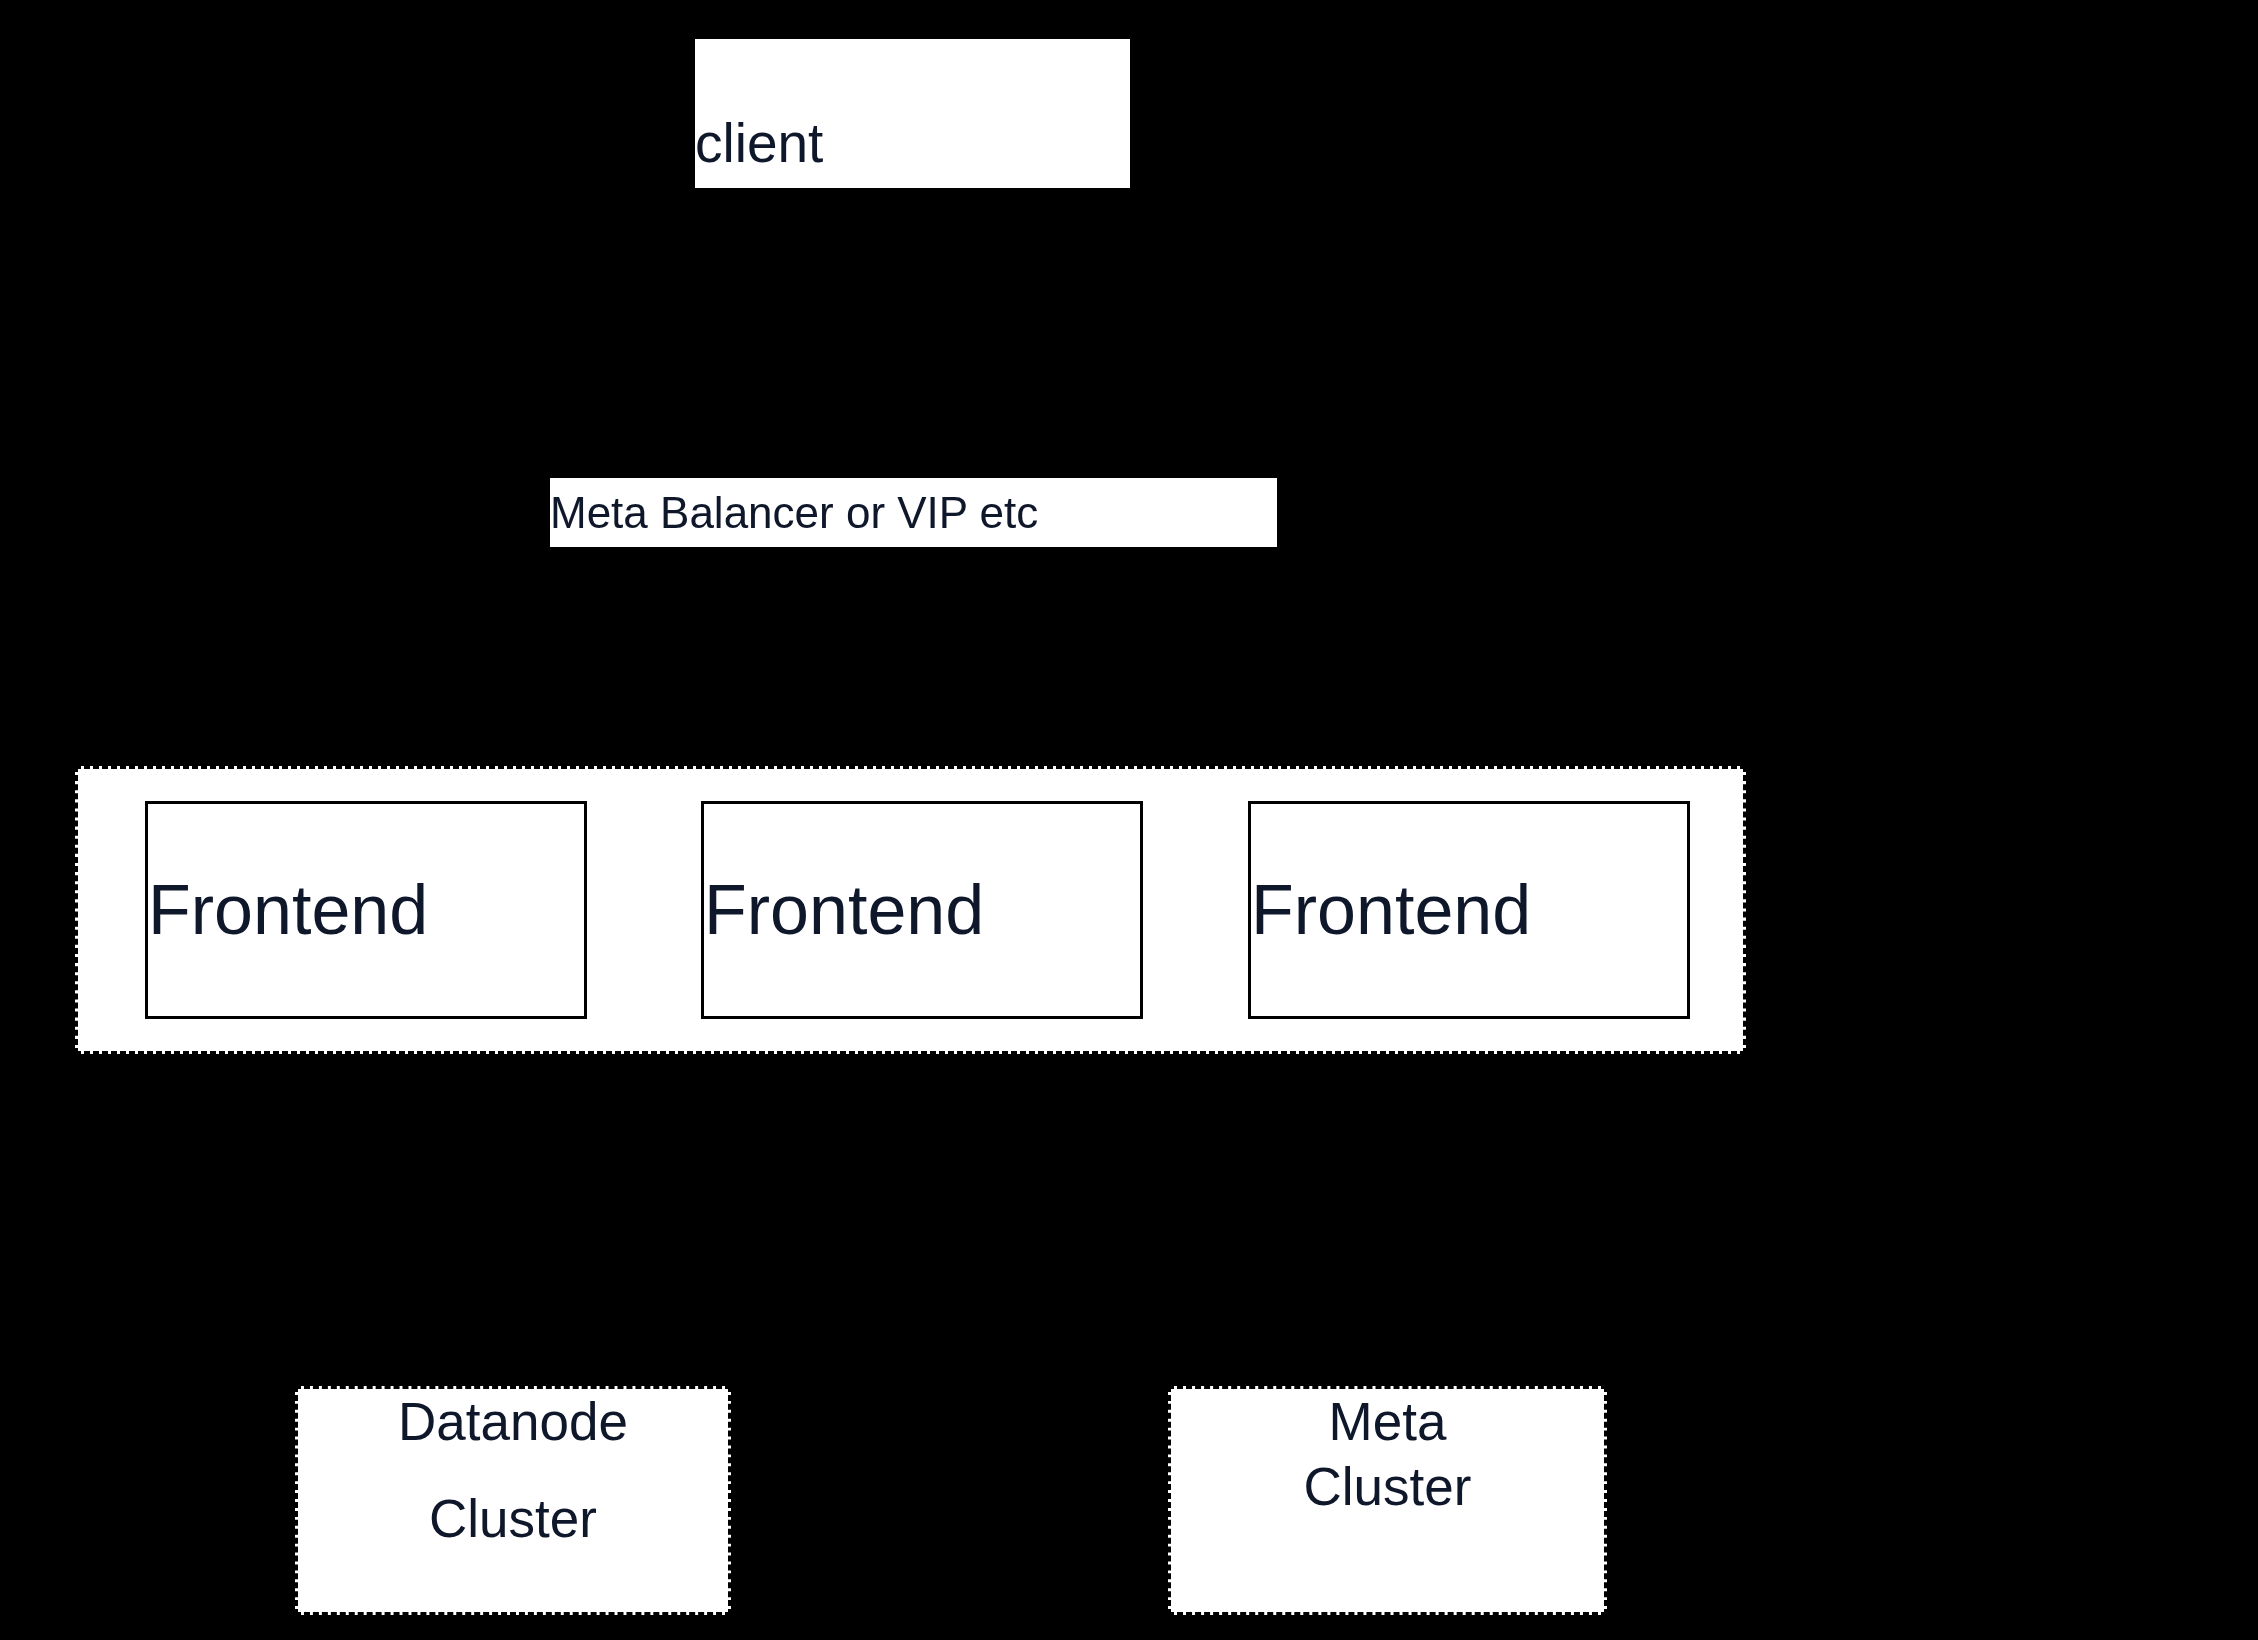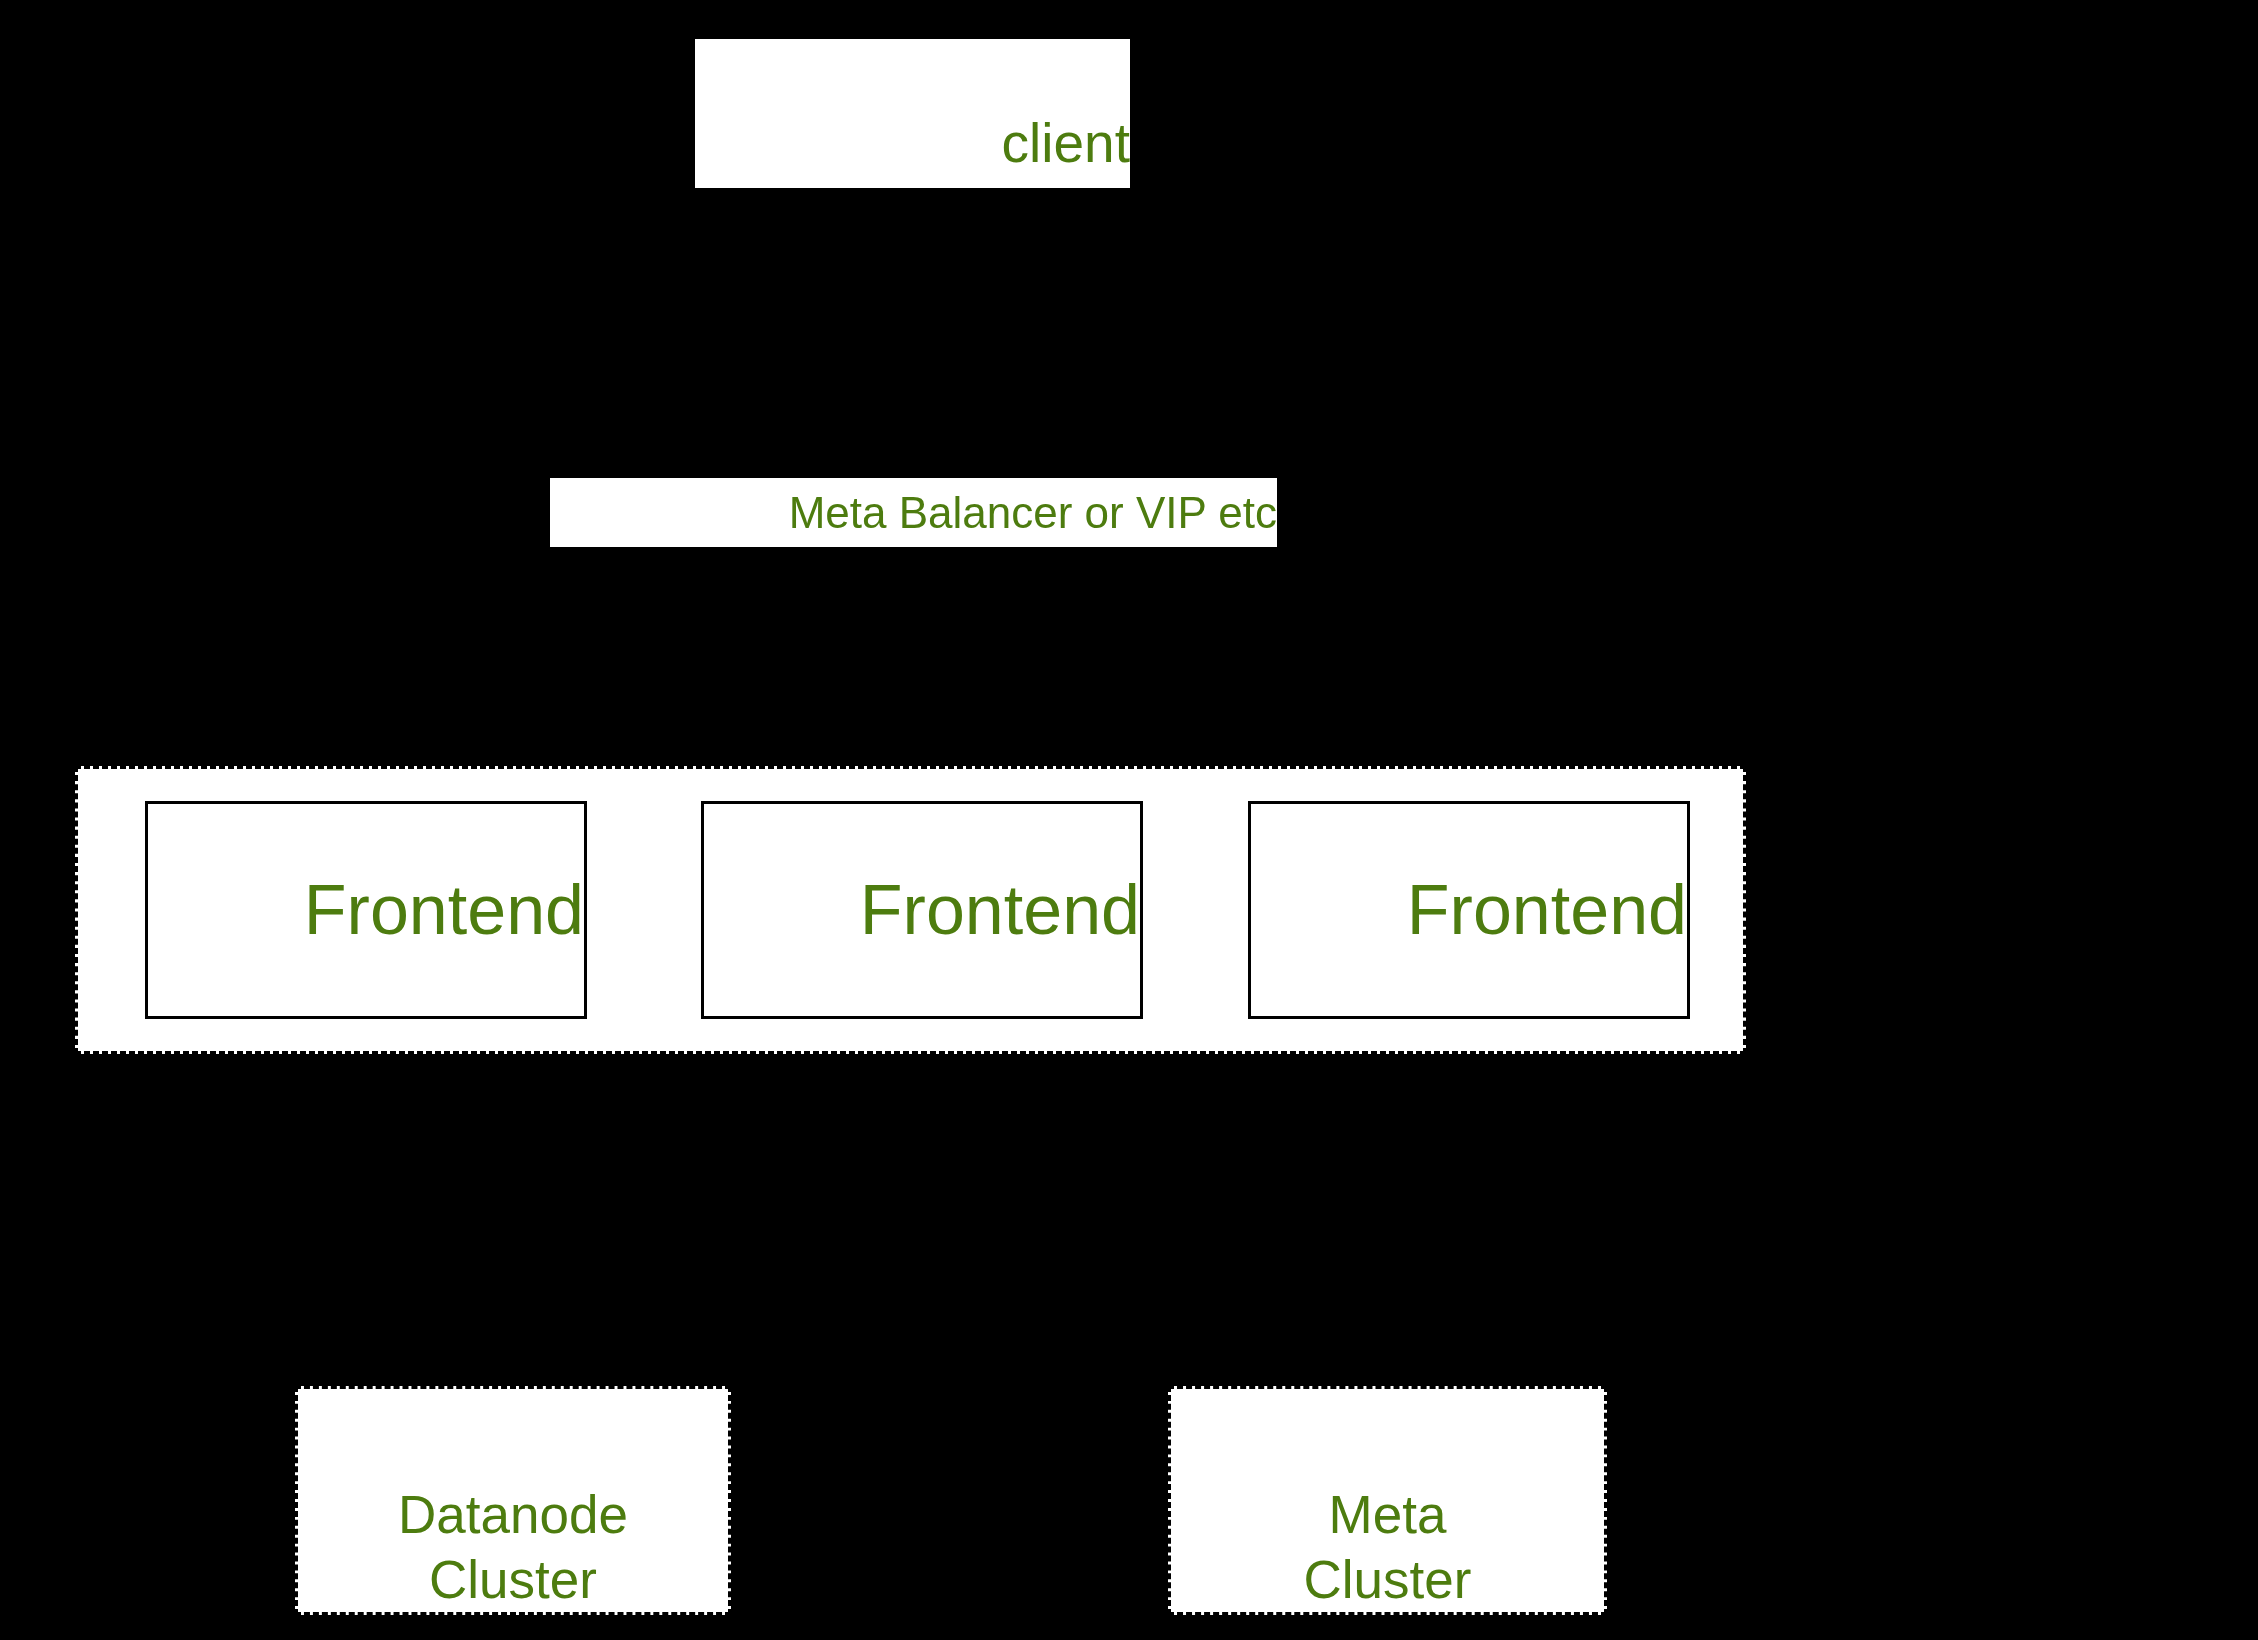--- a/index.html
+++ b/index.html
@@ -15,23 +15,23 @@
     font-family: "Liberation Sans", sans-serif;
     color: #000000;
     overflow: hidden;
   }
   .node {
     position: absolute;
     background: #ffffff;
     box-sizing: border-box;
     display: flex;
     align-items: center;
-    justify-content: flex-end;
+    justify-content: flex-start;
     text-align: center;
-    color: #4d7c0f;
+    color: #0f172a;
   }
   .node-client {
     left: 695px;
     top: 39px;
     width: 435px;
     height: 149px;
     padding-top: 58px;   
     font-size: 55px;
   }
   .node-lb {
@@ -66,20 +66,21 @@
     top: 1386px;
     height: 229px;
     border: 3.6px dashed #000000;
     font-size: 53px;
     line-height: 65px;
     flex-direction: column;
   }
   .node-datanode {
     left: 295px;
     width: 436px;
+    gap: 32px;
   }
   .node-meta {
     left: 1168px;
     width: 439px;
   }
   .label-line { display: block; }
 </style>
 </head>
 <body>
 

